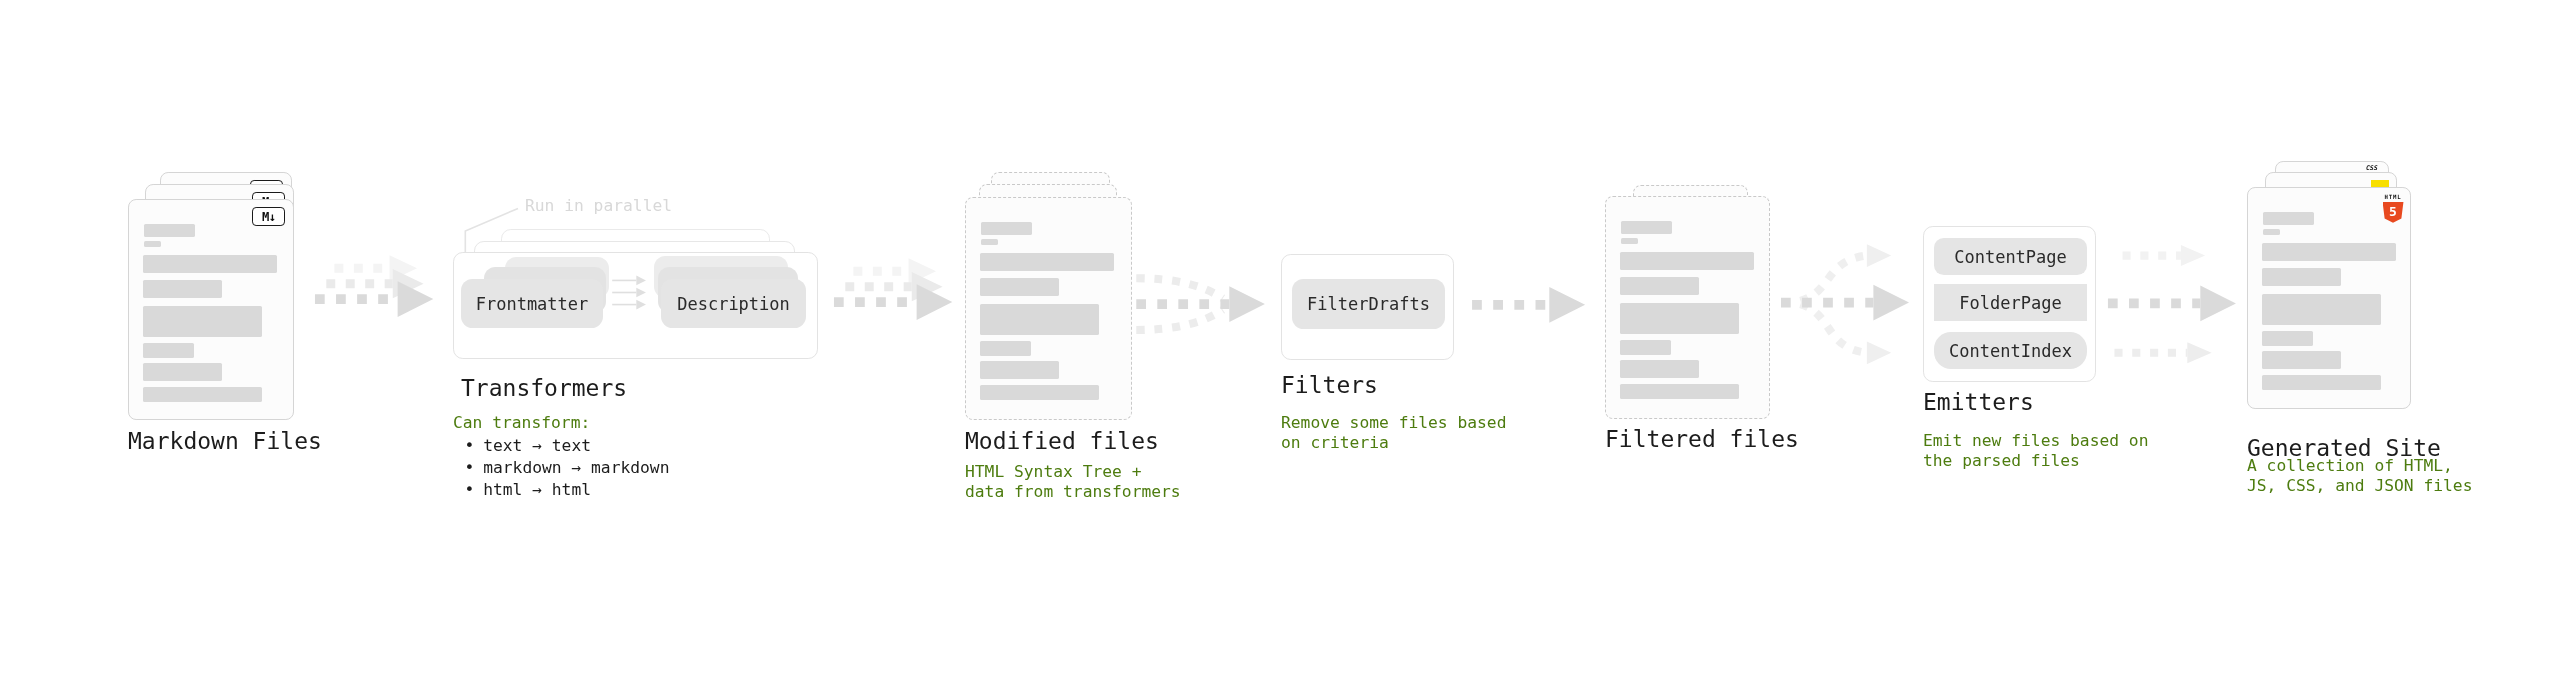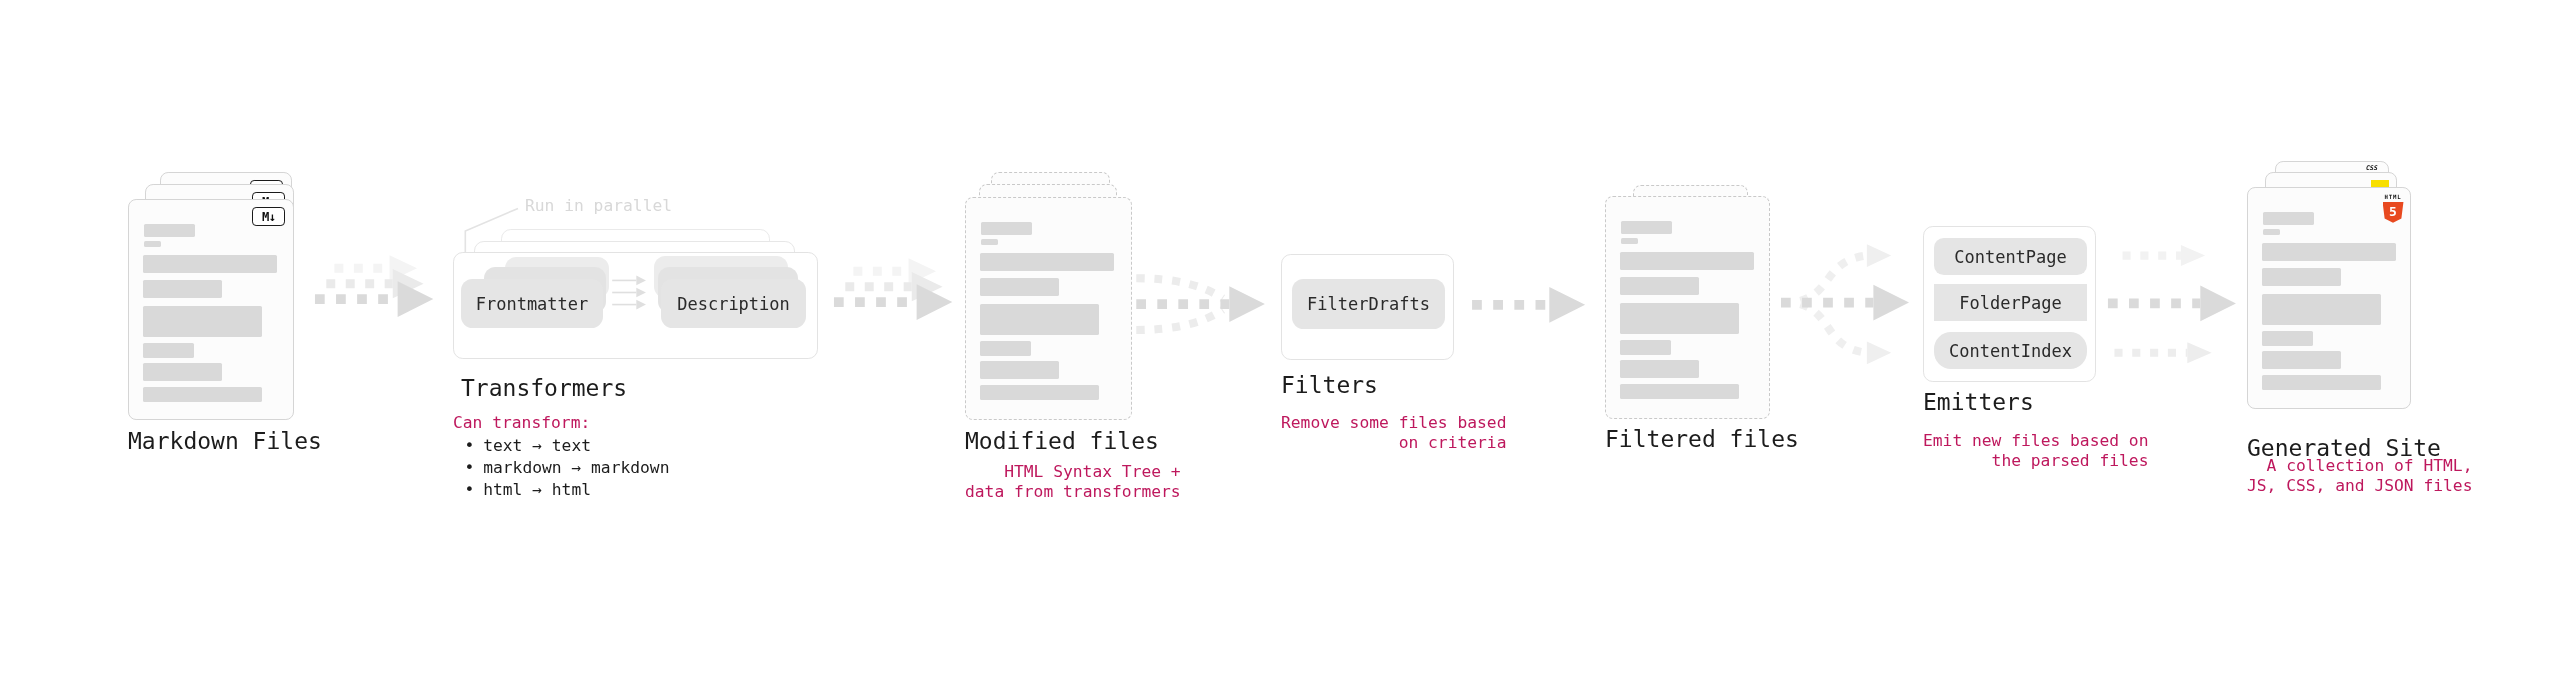--- a/index.html
+++ b/index.html
@@ -41,21 +41,21 @@
 
   
   .plugin-box{position:absolute;background:#ffffff;border:1.6px solid #e3e3e3;border-radius:9.8px;box-sizing:border-box;}
   .pill{position:absolute;background:#e5e5e5;border-radius:11.4px;display:flex;align-items:center;justify-content:center;
     font-size:17px;color:#2a2a2a;}
   .pill.ghost1{background:#e3e3e3;}
   .pill.ghost2{background:#ececec;}
 
   
   .stage-title{position:absolute;font-size:23px;line-height:28px;color:#1c1c1c;white-space:nowrap;}
-  .stage-desc{position:absolute;font-size:16.3px;line-height:20.3px;color:#be185d;white-space:nowrap;text-align:right;}
+  .stage-desc{position:absolute;font-size:16.3px;line-height:20.3px;color:#4d7c0f;white-space:nowrap;}
   .note{position:absolute;font-size:16.3px;color:#d8d8d8;white-space:nowrap;}
   .bullets{position:absolute;font-size:16.3px;line-height:22px;color:#1c1c1c;white-space:nowrap;}
   .bullet-line{display:flex;}
   .bullet-line .marker{margin-left:11.4px;margin-right:9px;}
 </style>
 </head>
 <body>
 
 <div class="canvas">
 

